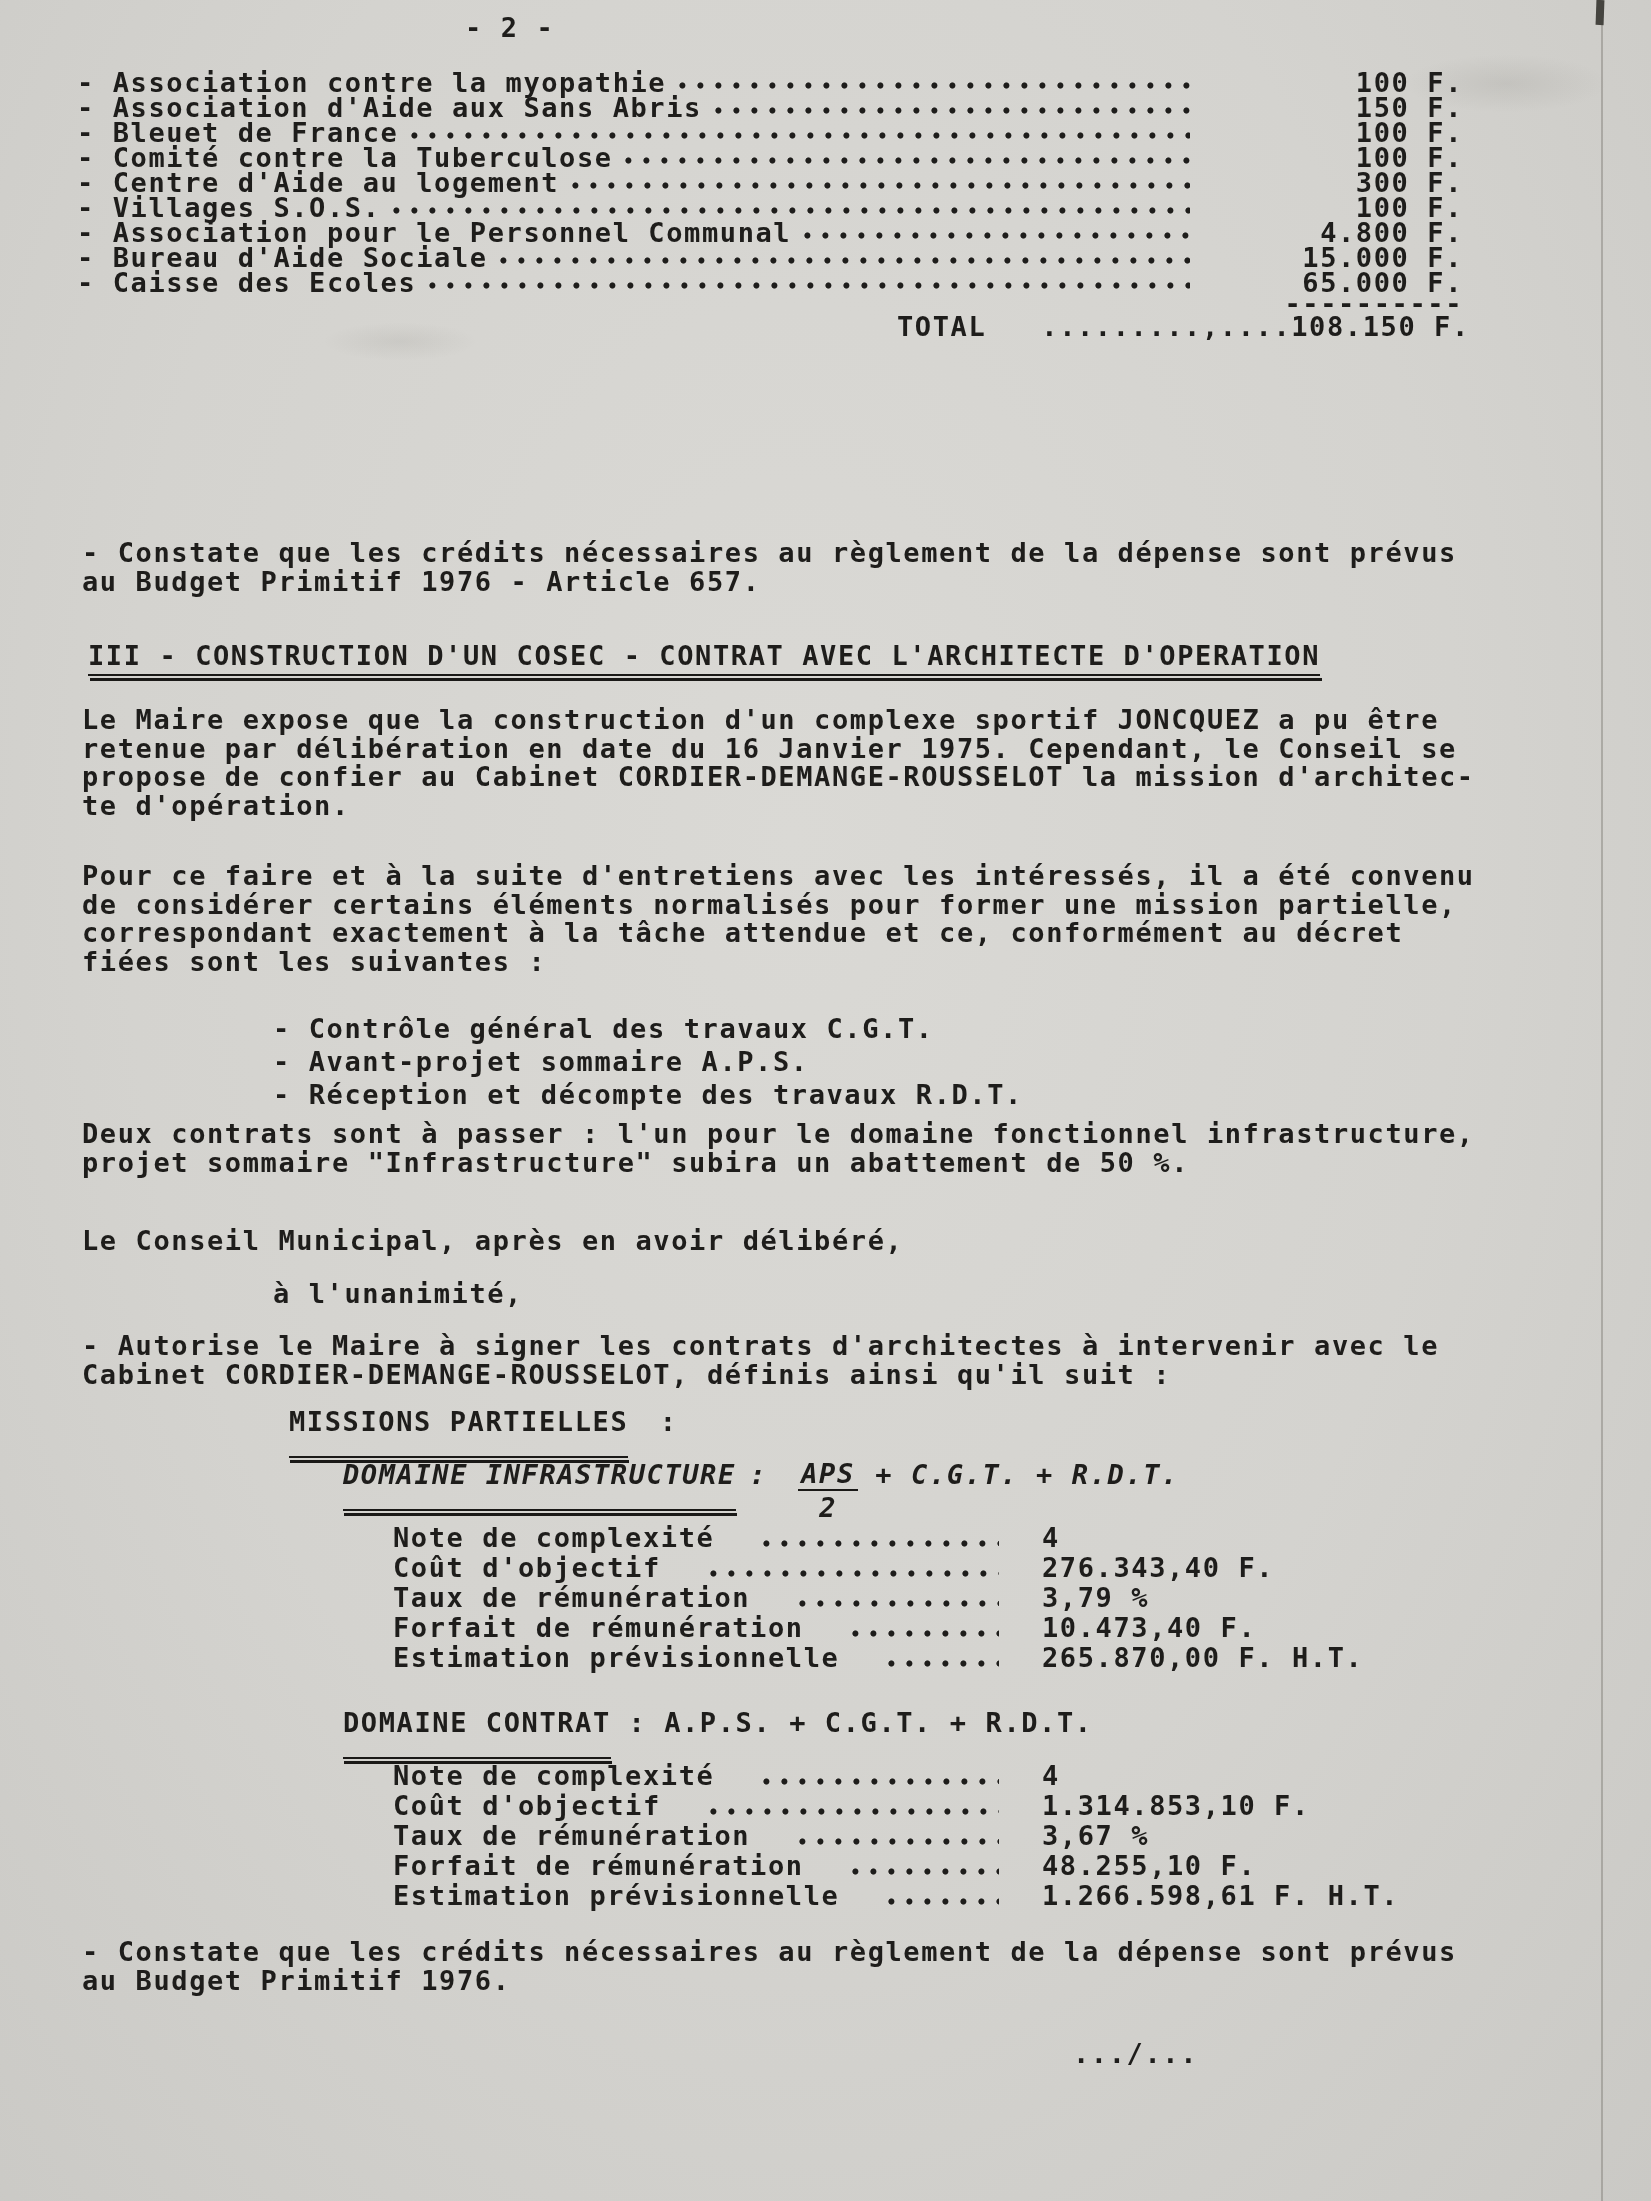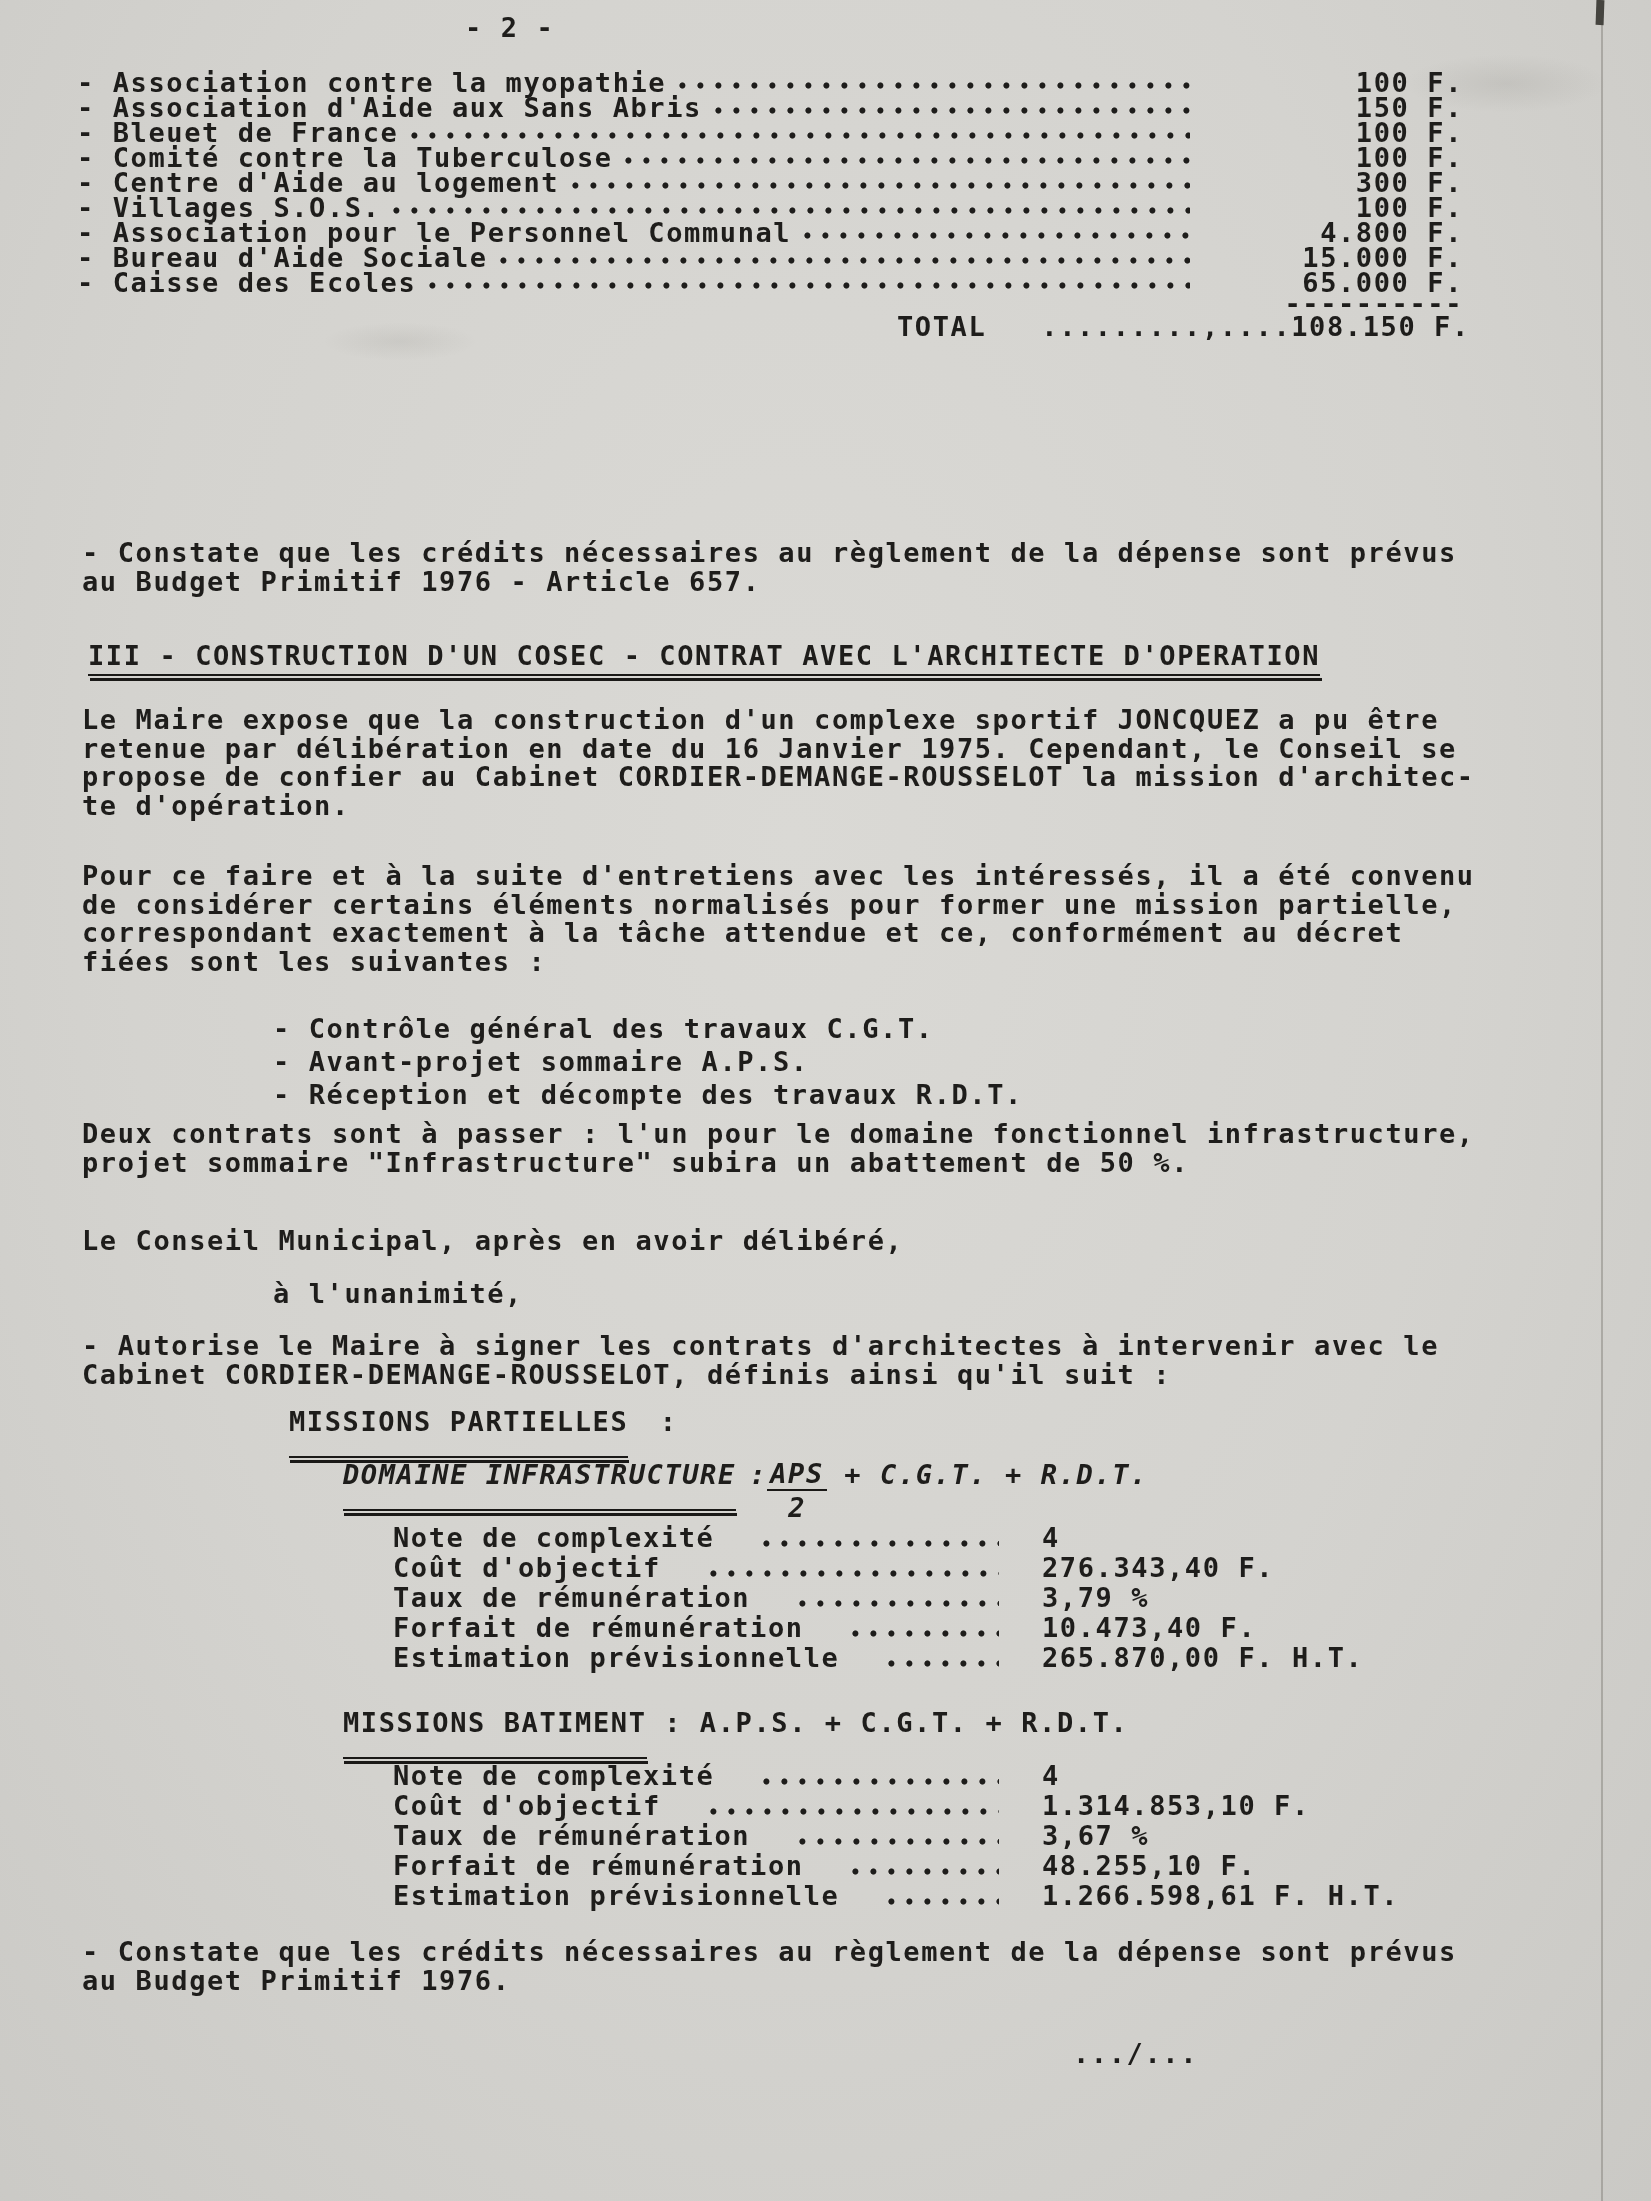--- a/index.html
+++ b/index.html
@@ -40,21 +40,21 @@
   .ul-heavy::after{content:"";position:absolute;left:2px;right:-2px;bottom:-6.8px;height:2.4px;background:#1a1917;}
   .ul2{position:relative;display:inline-block;padding-bottom:20px;border-bottom:2.4px solid #1a1917;}
   .ul2::after{content:"";position:absolute;left:1px;right:-1px;bottom:-6.8px;height:2.4px;background:#1a1917;}
   
   .m-row{display:flex;line-height:30px;width:1034px;}
   .m-left{display:flex;width:616px;gap:36px;}
   .m-label{white-space:pre;}
   .m-value{padding-left:33px;white-space:pre;}
   
   .formula{display:flex;align-items:flex-start;}
-  .frac{display:inline-flex;flex-direction:column;align-items:center;}
+  .frac{display:inline-flex;flex-direction:column;align-items:center;margin-left:31px;}
   .frac .num{border-bottom:2.4px solid #1a1917;padding:0 2.9px 2.9px 2.9px;line-height:25px;}
   .frac .den{line-height:33px;}
   .formula .rest{margin-left:17.6px;white-space:pre;}
   .formula .colon{margin-left:13.7px;}
   
   .edge-line{position:absolute;left:1601px;top:0;width:2px;height:2201px;background:rgba(115,113,106,0.40);}
   .edge-tick{position:absolute;left:1596px;top:0;width:7.8px;height:25px;background:#45443f;transform:rotate(2deg);}
   .smudge1{position:absolute;left:1404px;top:54px;width:205px;height:59px;background:radial-gradient(ellipse, rgba(105,102,95,0.12), rgba(0,0,0,0) 70%);}
   .smudge2{position:absolute;left:322px;top:322px;width:156px;height:39px;background:radial-gradient(ellipse, rgba(105,102,95,0.10), rgba(0,0,0,0) 70%);}
 </style>
@@ -214,21 +214,21 @@
     <div class="m-row">
       <span class="m-left">
           <span class="m-label">Estimation prévisionnelle</span>
           <span class="lead"></span>
         </span>
       <span class="m-value">265.870,00 F. H.T.</span>
     </div>
   </div>
 
   <div class="abs formula" style="left:343px;top:1709px;">
-    <span class="ul2 nowrap">MISSIONS BATIMENT</span>
+    <span class="ul2 nowrap">DOMAINE CONTRAT</span>
     <span class="rest">: A.P.S. + C.G.T. + R.D.T.</span>
   </div>
 
   <div class="abs" style="left:393px;top:1761px;">
     <div class="m-row">
       <span class="m-left">
           <span class="m-label">Note de complexité</span>
           <span class="lead"></span>
         </span>
       <span class="m-value">4</span>

